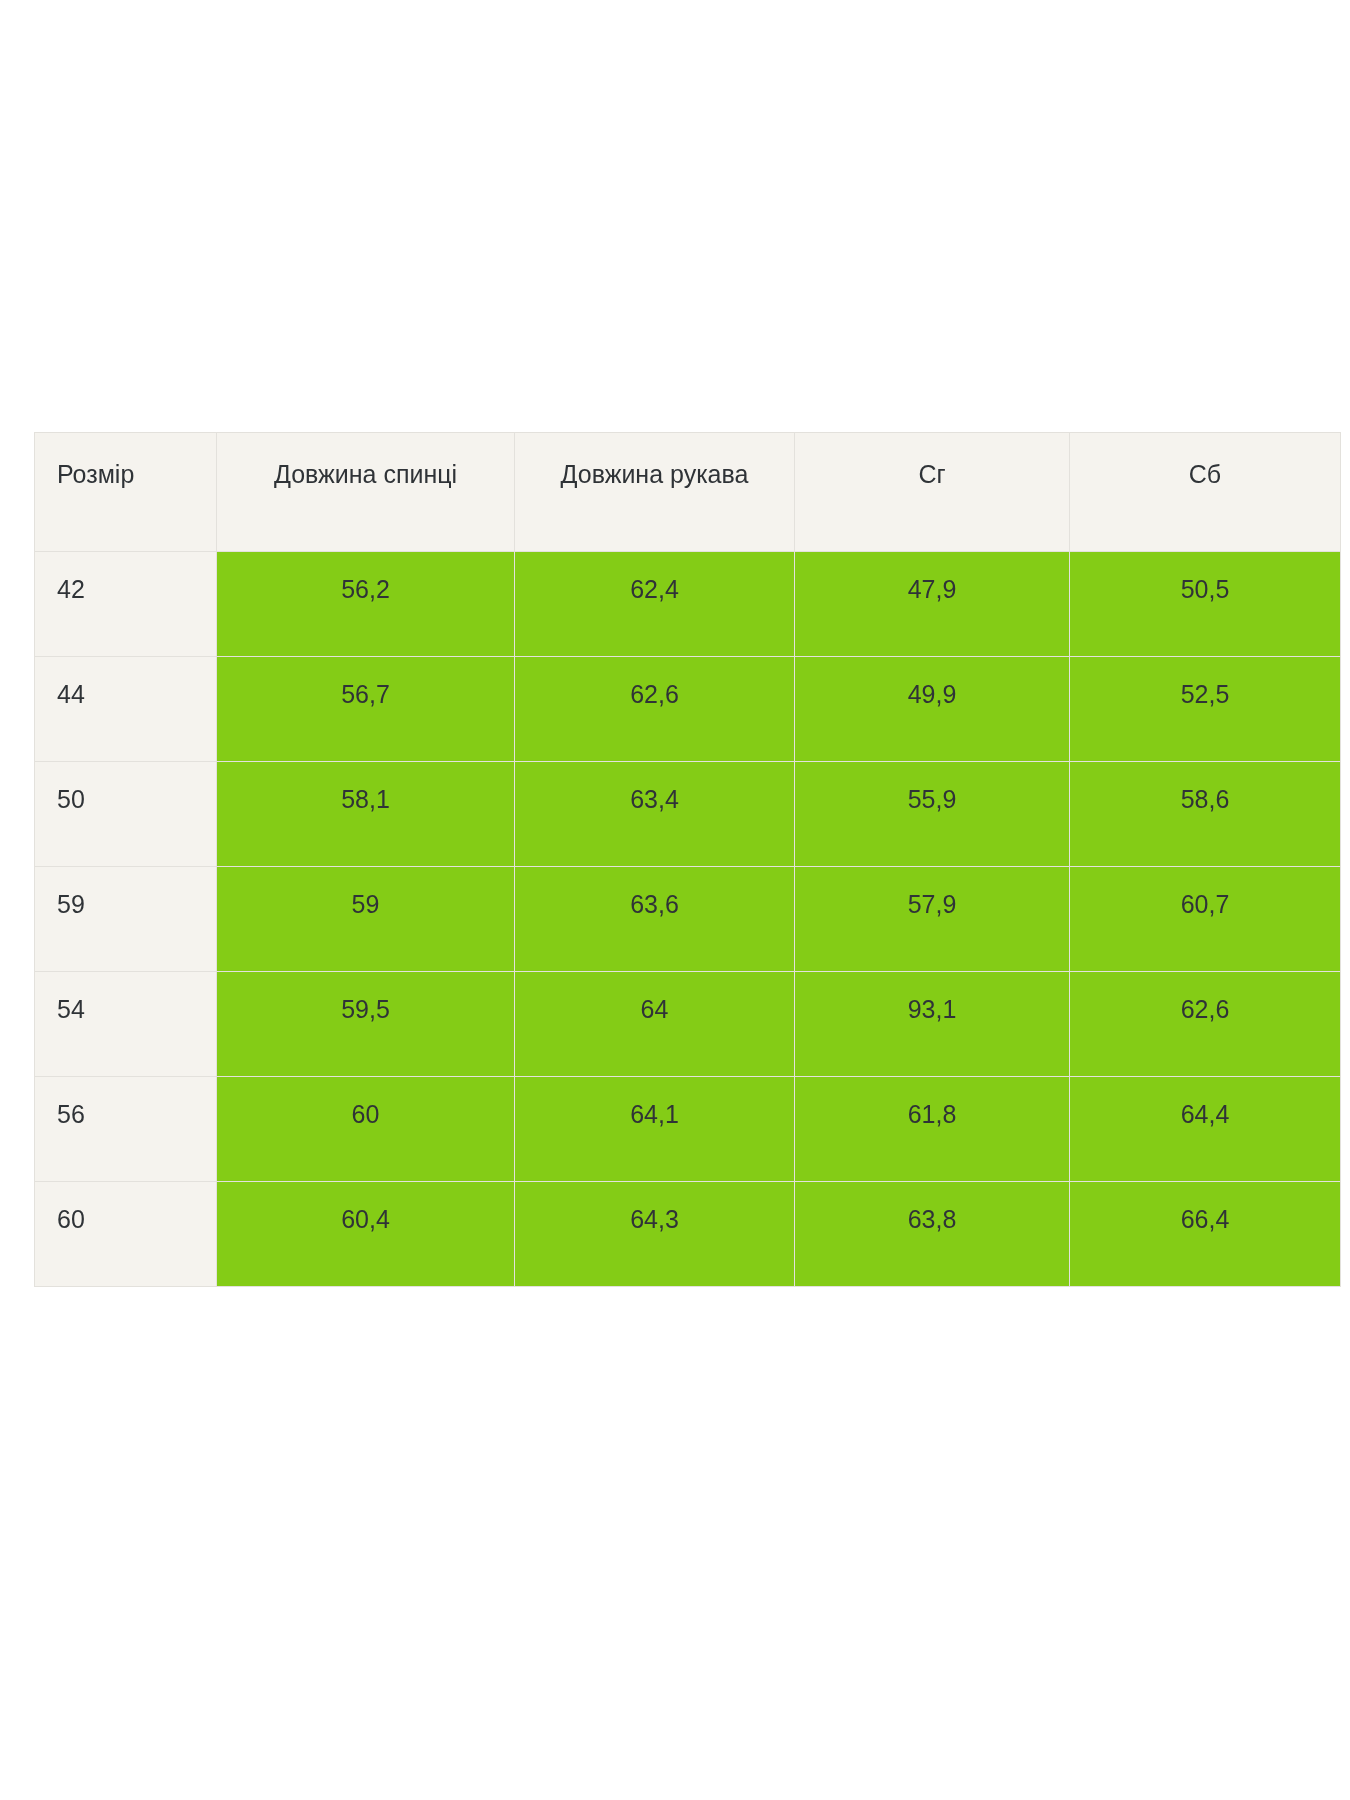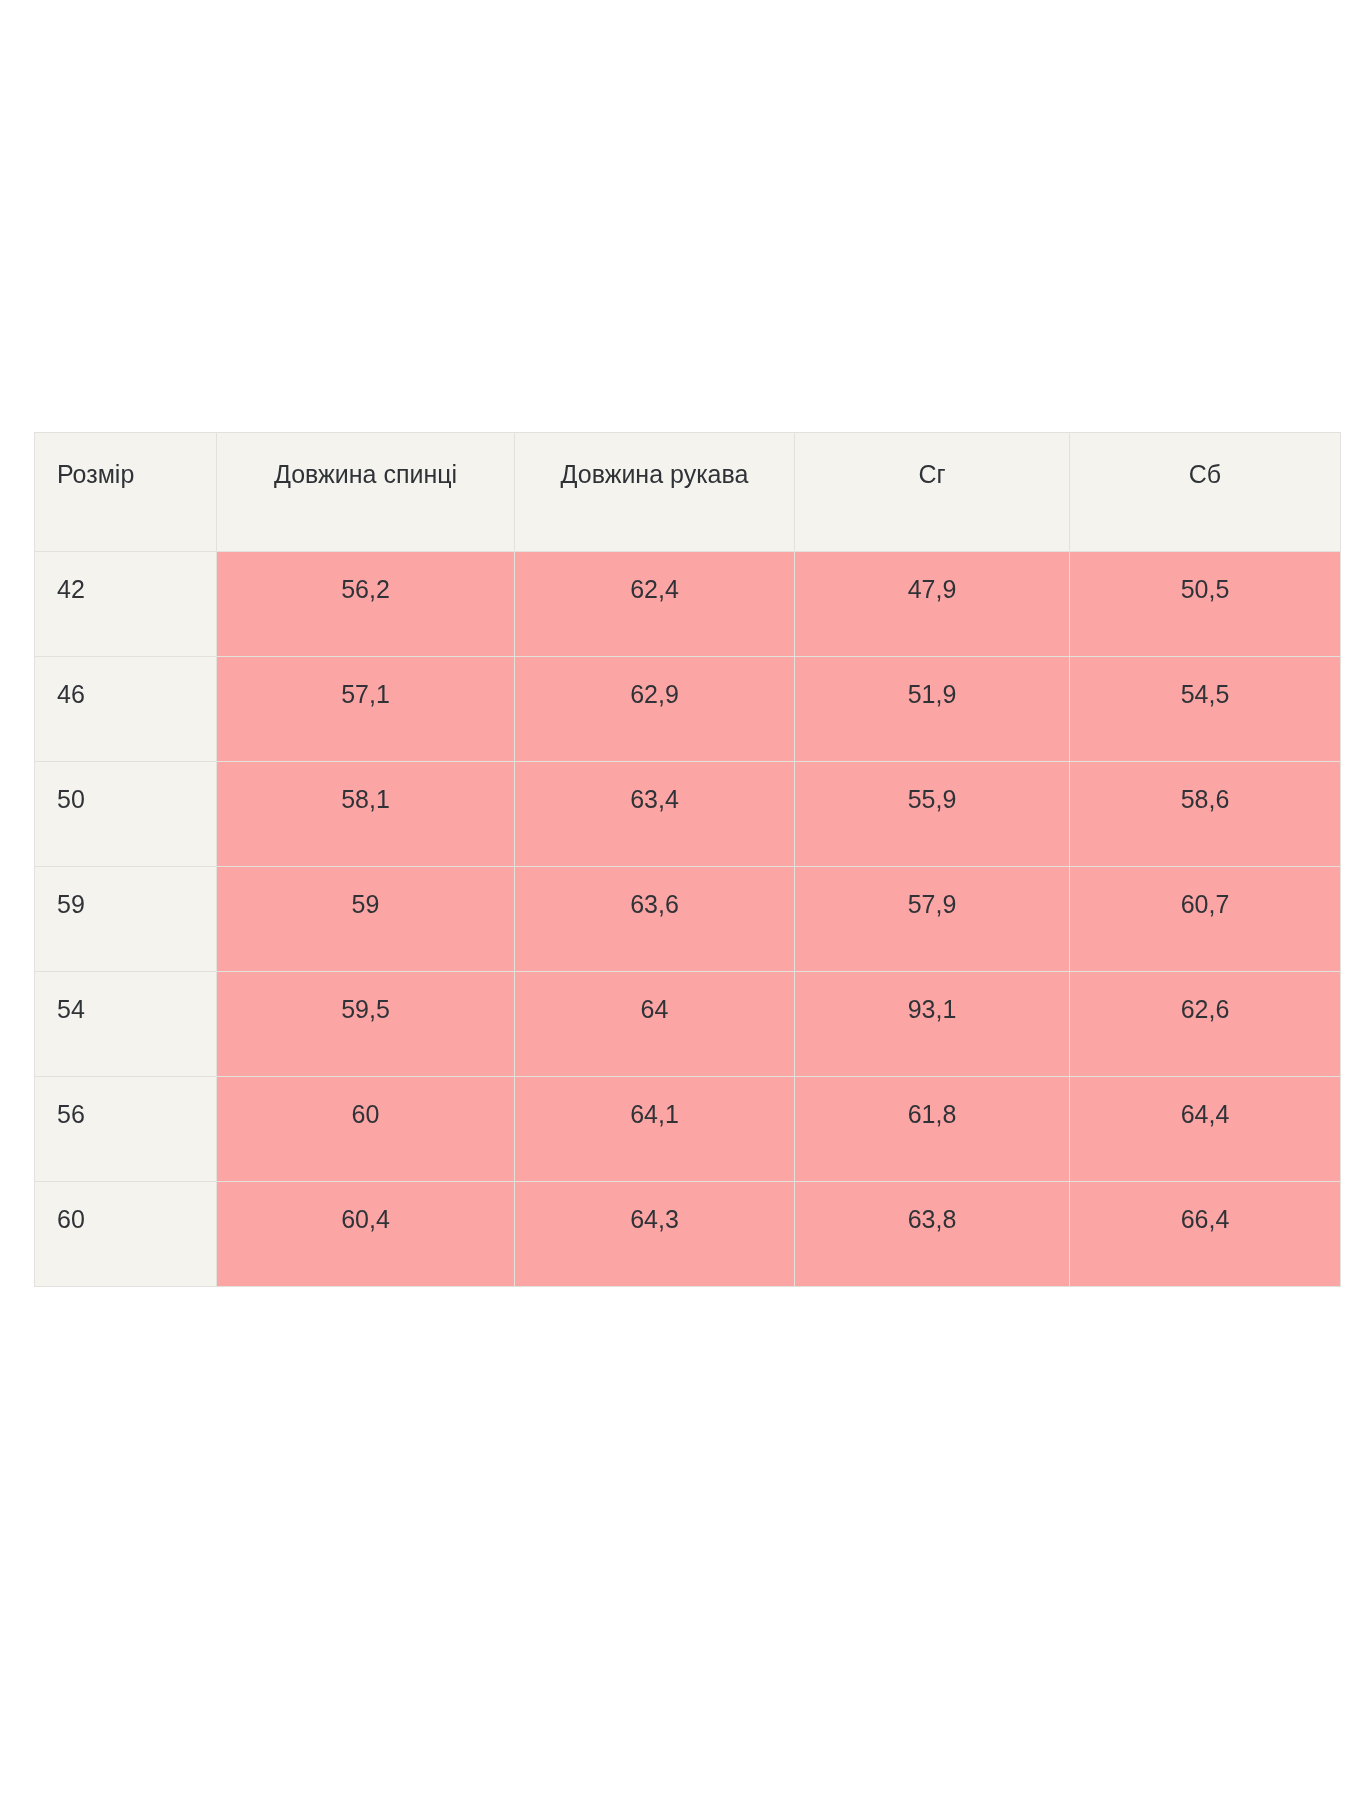--- a/index.html
+++ b/index.html
@@ -64,21 +64,21 @@
   }
   table.size-table thead th.first {
     text-align: left;
     padding-left: 22px;
   }
 
   table.size-table tbody td {
     height: 82px;
     padding: 22px 16px 0 16px;
     text-align: center;
-    background: #fca5a5;
+    background: #84cc16;
   }
   table.size-table tbody td.rowhead {
     background: #f5f3ee;
     text-align: left;
     padding-left: 22px;
   }
 </style>
 </head>
 <body>
 
@@ -103,25 +103,25 @@
       </thead>
       <tbody>
         <tr>
           <td class="rowhead">42</td>
           <td>56,2</td>
           <td>62,4</td>
           <td>47,9</td>
           <td>50,5</td>
         </tr>
         <tr>
-          <td class="rowhead">46</td>
-          <td>57,1</td>
-          <td>62,9</td>
-          <td>51,9</td>
-          <td>54,5</td>
+          <td class="rowhead">44</td>
+          <td>56,7</td>
+          <td>62,6</td>
+          <td>49,9</td>
+          <td>52,5</td>
         </tr>
         <tr>
           <td class="rowhead">50</td>
           <td>58,1</td>
           <td>63,4</td>
           <td>55,9</td>
           <td>58,6</td>
         </tr>
         <tr>
           <td class="rowhead">59</td>

